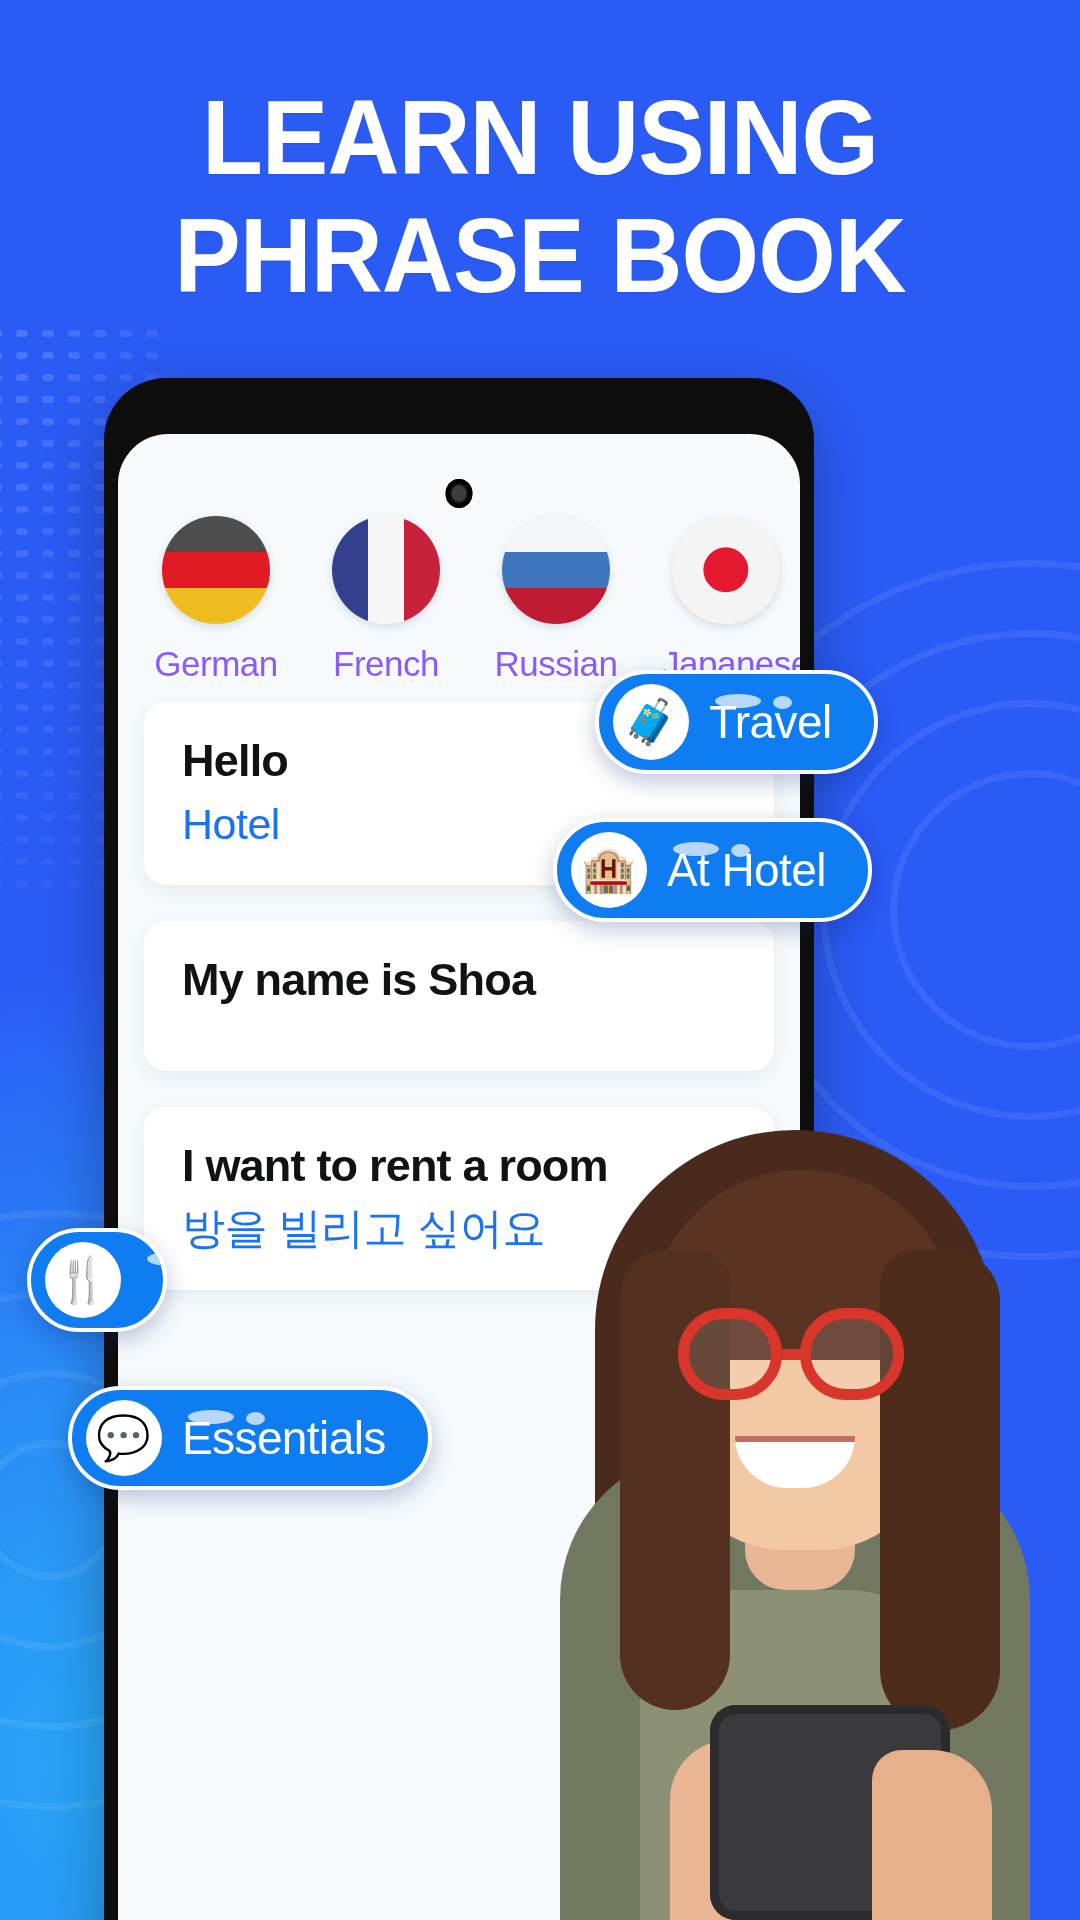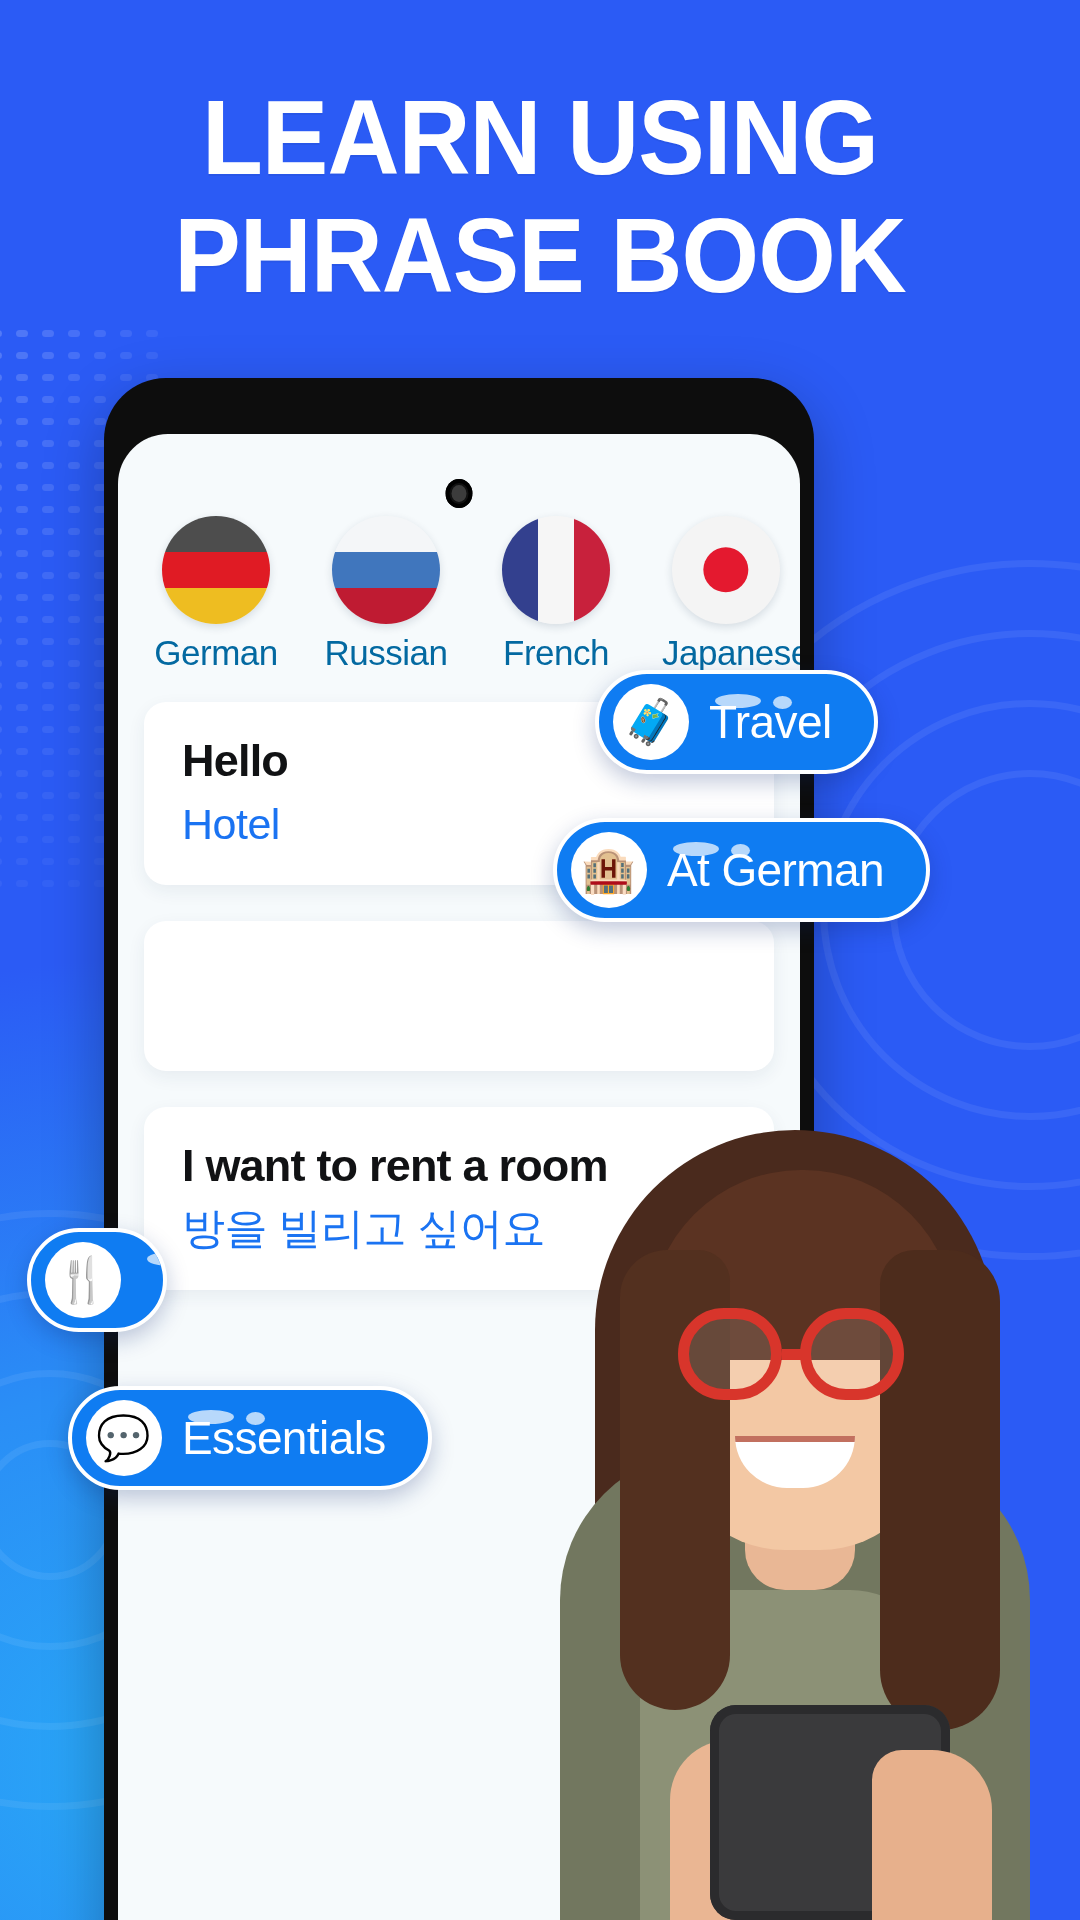--- a/index.html
+++ b/index.html
@@ -91,22 +91,22 @@
   }
   .flag-item { width:128px; flex:0 0 auto; text-align:center; }
   .flag-circle {
     width:108px; height:108px; border-radius:50%;
     margin:0 auto;
     overflow:hidden; position:relative;
     box-shadow:0 3px 9px rgba(22,40,70,.14);
     background:#f2f4f6;
   }
   .flag-label {
-    margin-top:9px;
-    font-size:35px; color:#0369a1; letter-spacing:-.5px;
+    margin-top:20px;
+    font-size:35px; color:#8b5cf6; letter-spacing:-.5px;
     white-space:nowrap;
   }
   
   .fg-de i { position:absolute; left:0; right:0; height:33.34%; }
   .fg-de i:nth-child(1){ top:0;      background:#4d4d4d; }
   .fg-de i:nth-child(2){ top:33.33%; background:#e01b24; }
   .fg-de i:nth-child(3){ top:66.66%; background:#eebd21; }
   .fg-ru i { position:absolute; left:0; right:0; height:33.34%; }
   .fg-ru i:nth-child(1){ top:0;      background:#f4f6f8; }
   .fg-ru i:nth-child(2){ top:33.33%; background:#4076bd; }
@@ -468,54 +468,55 @@
       <div class="flag-item">
         <div class="flag-circle fg-de">
           <i></i>
             <i></i>
             <i></i>
         </div>
         <div class="flag-label">German</div>
       </div>
 
       <div class="flag-item">
+        <div class="flag-circle fg-fr">
+          <i></i>
+            <i></i>
+            <i></i>
+        </div>
+        <div class="flag-label">French</div>
+      </div>
+
+      <div class="flag-item">
         <div class="flag-circle fg-ru">
           <i></i>
             <i></i>
             <i></i>
         </div>
         <div class="flag-label">Russian</div>
       </div>
 
       <div class="flag-item">
-        <div class="flag-circle fg-fr">
-          <i></i>
-            <i></i>
-            <i></i>
-        </div>
-        <div class="flag-label">French</div>
-      </div>
-
-      <div class="flag-item">
         <div class="flag-circle fg-jp">
           <i></i>
         </div>
         <div class="flag-label">Japanese</div>
       </div>
 
     </div>
 
     <div class="cards">
 
       <div class="card">
         <div class="card-en">Hello</div>
         <div class="card-tr">Hotel</div>
       </div>
 
       <div class="card">
+        <div class="card-en">My name is Shoa</div>
       </div>
 
       <div class="card">
         <div class="card-en">I want to rent a room</div>
         <div class="card-tr">방을 빌리고 싶어요</div>
       </div>
 
     </div>
   </div>
 </div>
@@ -544,21 +545,21 @@
   <span class="sparkle sp2"></span>
   <span class="pill-ico">🧳</span>
   <span class="pill-label">Travel</span>
 </div>
 
 <div class="pill" id="pill-hotel">
   <span class="gloss"></span>
   <span class="sparkle sp1"></span>
   <span class="sparkle sp2"></span>
   <span class="pill-ico">🏨</span>
-  <span class="pill-label">At German</span>
+  <span class="pill-label">At Hotel</span>
 </div>
 
 <div class="pill" id="pill-restaurant">
   <span class="gloss"></span>
   <span class="sparkle sp1"></span>
   <span class="sparkle sp2"></span>
   <span class="pill-ico">🍴</span>
 </div>
 
 <div class="pill" id="pill-essentials">

